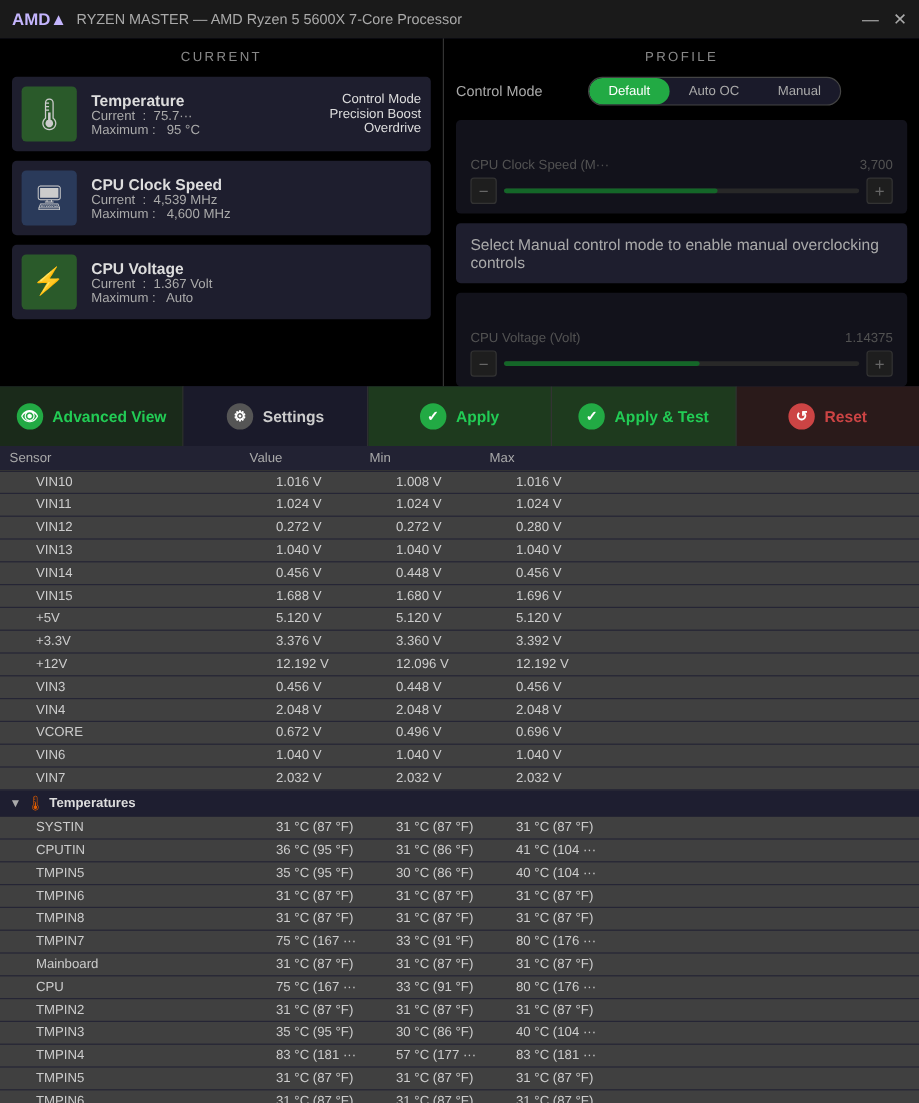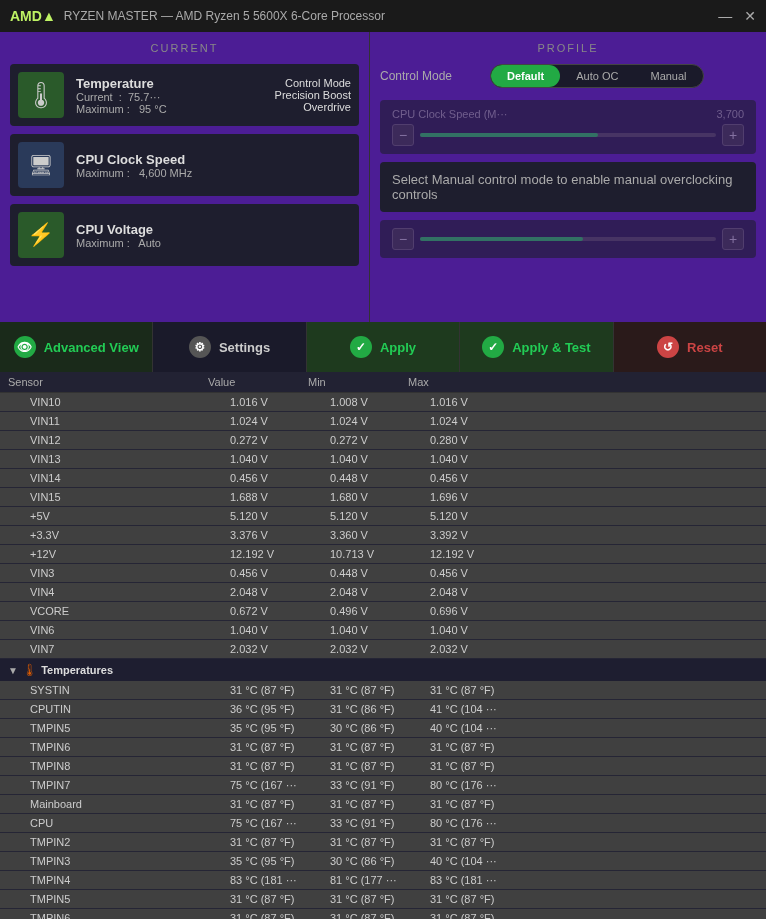--- a/index.html
+++ b/index.html
@@ -19,21 +19,21 @@
       align-items: center;
       padding: 0 10px;
       justify-content: space-between;
     }
     .title-bar-left {
       display: flex;
       align-items: center;
       gap: 8px;
     }
     .amd-logo {
-      color: #bef264;
+      color: #c4b5fd;
       font-weight: bold;
       font-size: 14px;
     }
     .title-text {
       color: #aaa;
       font-size: 12px;
     }
     .title-controls {
       display: flex;
       gap: 12px;
@@ -48,21 +48,21 @@
     }
     .main-content {
       background: #1e1e2e;
       display: flex;
       flex-direction: column;
       height: calc(919px - 32px);
     }
     .top-panel {
       display: flex;
       height: 290px;
-      background: #4c1d95;
+      background: #000000;
       justify-content: center;
     }
     .current-panel {
       width: 370px;
       padding: 10px;
       border-right: 1px solid #333;
     }
     .panel-header {
       text-align: center;
       color: #888;
@@ -133,33 +133,33 @@
       font-size: 11px;
       border: none;
       cursor: pointer;
       background: transparent;
       color: #aaa;
     }
     .mode-btn.active {
       background: #22aa44;
       color: white;
       border-radius: 20px;
-      font-weight: bold;
     }
     .clock-section {
       background: #1e1e2e;
       border-radius: 4px;
       padding: 8px 12px;
       margin-bottom: 8px;
       opacity: 0.6;
     }
     .clock-label {
       font-size: 11px;
       color: #888;
       margin-bottom: 4px;
+      margin-top: 24px;
     }
     .slider-row {
       display: flex;
       align-items: center;
       gap: 6px;
     }
     .slider-btn {
       width: 22px;
       height: 22px;
       background: #333;
@@ -312,21 +312,21 @@
     ::-webkit-scrollbar { width: 8px; }
     ::-webkit-scrollbar-track { background: #1a1a2a; }
     ::-webkit-scrollbar-thumb { background: #444; border-radius: 4px; }
   </style>
 </head>
 <body>
 
 <div class="title-bar">
   <div class="title-bar-left">
     <span class="amd-logo">AMD▲</span>
-    <span class="title-text">RYZEN MASTER — AMD Ryzen 5 5600X 6-Core Processor</span>
+    <span class="title-text">RYZEN MASTER — AMD Ryzen 5 5600X 7-Core Processor</span>
   </div>
   <div class="title-controls">
     <button class="title-btn">—</button>
     <button class="title-btn">✕</button>
   </div>
 </div>
 
 <div class="main-content">
 
   <div class="top-panel">
@@ -354,31 +354,41 @@
           <div>Precision Boost</div>
           <div>Overdrive</div>
         </div>
       </div>
 
       <div class="stat-row">
         <div class="stat-icon" style="background:#2a3a5a;font-size:20px;">🖥</div>
         <div class="stat-info">
           <div class="stat-title">CPU Clock Speed</div>
           <div class="stat-sub">
+            <span>Current</span>
+            <span>&nbsp;:&nbsp;</span>
+            <span>4,539  MHz</span>
+          </div>
+          <div class="stat-sub">
             <span>Maximum :</span>
             <span>&nbsp;</span>
             <span>4,600  MHz</span>
           </div>
         </div>
       </div>
 
       <div class="stat-row">
         <div class="stat-icon" style="font-size:22px;">⚡</div>
         <div class="stat-info">
           <div class="stat-title">CPU Voltage</div>
+          <div class="stat-sub">
+            <span>Current</span>
+            <span>&nbsp;:&nbsp;</span>
+            <span>1.367  Volt</span>
+          </div>
           <div class="stat-sub">
             <span>Maximum :</span>
             <span>&nbsp;</span>
             <span>Auto</span>
           </div>
         </div>
       </div>
     </div>
 
     <div class="profile-panel">
@@ -403,20 +413,24 @@
           <div class="slider-track">
             <div class="slider-fill"></div>
           </div>
           <div class="slider-btn">+</div>
         </div>
       </div>
 
       <div class="manual-note">Select Manual control mode to enable manual overclocking controls</div>
 
       <div class="voltage-section">
+        <div class="clock-label" style="display:flex;justify-content:space-between;">
+          <span>CPU Voltage (Volt)</span>
+          <span>1.14375</span>
+        </div>
         <div class="slider-row">
           <div class="slider-btn">−</div>
           <div class="slider-track">
             <div class="slider-fill" style="width:55%;"></div>
           </div>
           <div class="slider-btn">+</div>
         </div>
       </div>
     </div>
   </div>
@@ -497,21 +511,21 @@
   </div>
         <div class="sensor-row indent">
     <div class="col-sensor">+3.3V</div>
     <div class="col-value">3.376 V</div>
     <div class="col-min">3.360 V</div>
     <div class="col-max">3.392 V</div>
   </div>
         <div class="sensor-row indent">
     <div class="col-sensor">+12V</div>
     <div class="col-value">12.192 V</div>
-    <div class="col-min">10.713 V</div>
+    <div class="col-min">12.096 V</div>
     <div class="col-max">12.192 V</div>
   </div>
         <div class="sensor-row indent">
     <div class="col-sensor">VIN3</div>
     <div class="col-value">0.456 V</div>
     <div class="col-min">0.448 V</div>
     <div class="col-max">0.456 V</div>
   </div>
         <div class="sensor-row indent">
     <div class="col-sensor">VIN4</div>
@@ -601,21 +615,21 @@
   </div>
         <div class="sensor-row indent">
     <div class="col-sensor">TMPIN3</div>
     <div class="col-value">35 °C (95 °F)</div>
     <div class="col-min">30 °C  (86 °F)</div>
     <div class="col-max">40 °C  (104 ···</div>
   </div>
         <div class="sensor-row indent">
     <div class="col-sensor">TMPIN4</div>
     <div class="col-value">83 °C (181 ···</div>
-    <div class="col-min">81 °C  (177 ···</div>
+    <div class="col-min">57 °C  (177 ···</div>
     <div class="col-max">83 °C  (181 ···</div>
   </div>
         <div class="sensor-row indent">
     <div class="col-sensor">TMPIN5</div>
     <div class="col-value">31 °C (87 °F)</div>
     <div class="col-min">31 °C  (87 °F)</div>
     <div class="col-max">31 °C  (87 °F)</div>
   </div>
         <div class="sensor-row indent">
     <div class="col-sensor">TMPIN6</div>

